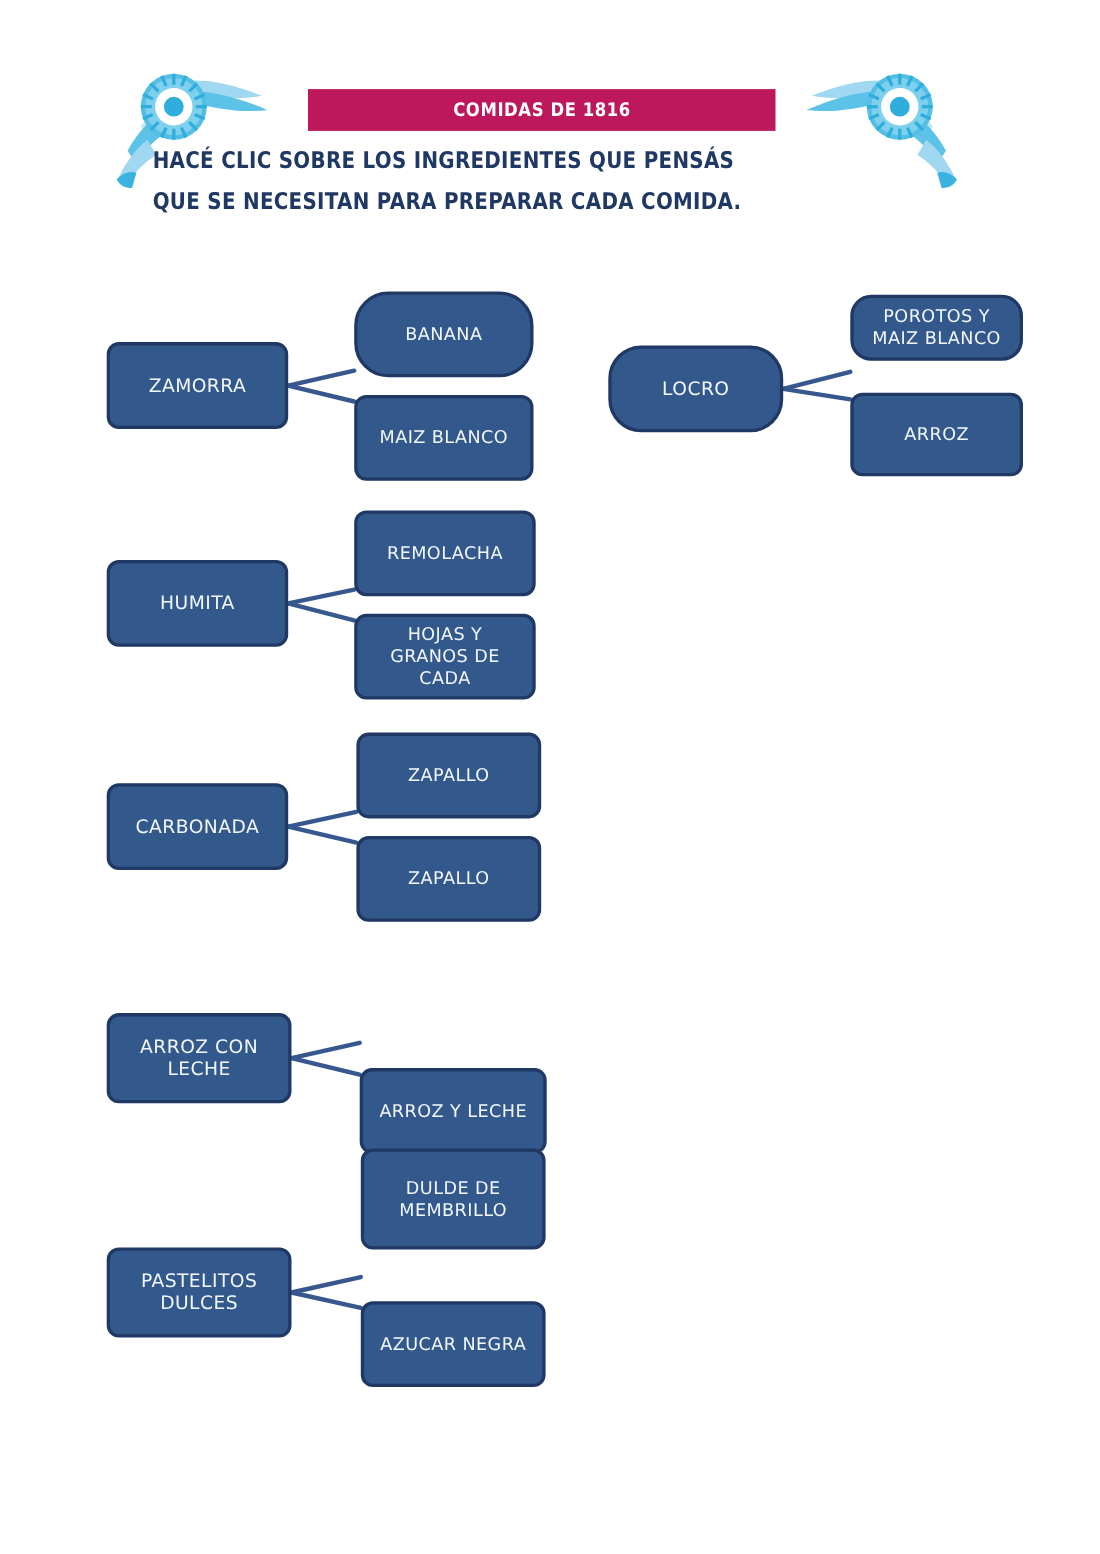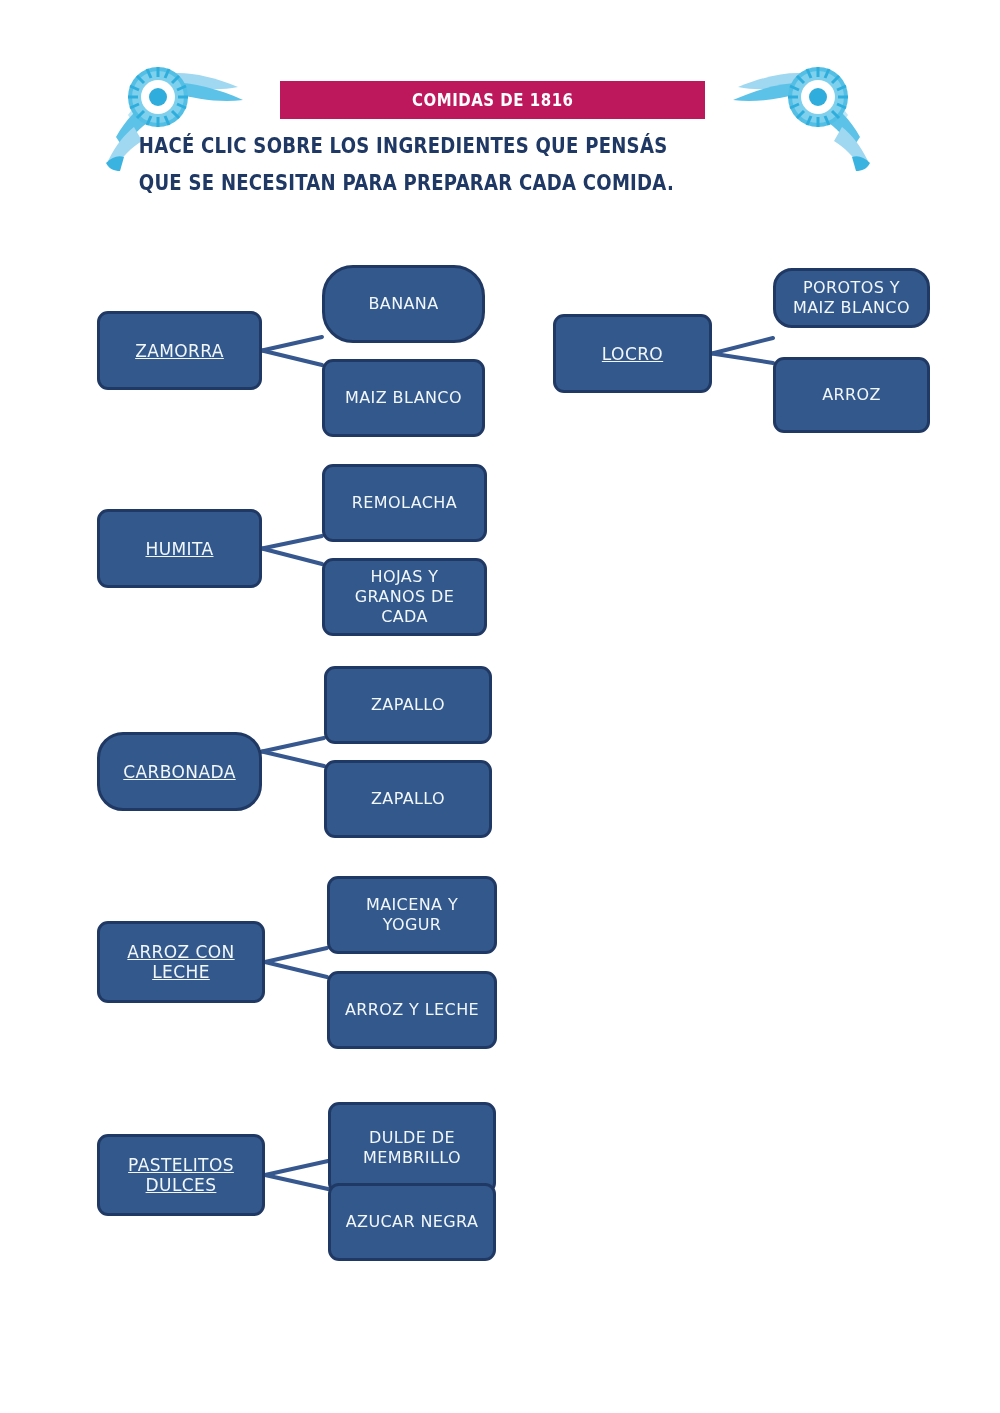--- a/index.html
+++ b/index.html
@@ -93,21 +93,21 @@
     justify-content: center;
     text-align: center;
     color: #F2F7FC;
     font-family: "DejaVu Sans", sans-serif;
     font-size: 16px;
     line-height: 20px;
     letter-spacing: 0.4px;
     padding: 2px 6px;
     cursor: pointer;
   }
-  .node.dish { font-size: 17px; text-decoration: underline; }
+  .node.dish { font-size: 17px; }
   .node .label { white-space: pre-line; display: block; }
 </style>
 </head>
 <body>
 
 <div id="header">
 
   <div class="cockade left">
     <svg viewBox="0 0 150 130" width="150" height="130" aria-hidden="true">
       <g>
@@ -223,52 +223,48 @@
       <span class="label">HUMITA</span>
     </div>
     <div class="node" style="left: 322px; top: 464px; width: 165px; height: 78px;">
       <span class="label">REMOLACHA</span>
     </div>
     <div class="node" style="left: 322px; top: 558px; width: 165px; height: 78px;">
       <span class="label">HOJAS Y
 GRANOS DE
 CADA</span>
     </div>
-    <div class="node dish" style="left: 97px; top: 732px; width: 165px; height: 79px; border-radius: 26px;">
+    <div class="node dish" style="left: 97px; top: 712px; width: 165px; height: 79px;">
       <span class="label">CARBONADA</span>
     </div>
     <div class="node" style="left: 324px; top: 666px; width: 168px; height: 78px;">
       <span class="label">ZAPALLO</span>
     </div>
     <div class="node" style="left: 324px; top: 760px; width: 168px; height: 78px;">
       <span class="label">ZAPALLO</span>
     </div>
     <div class="node dish" style="left: 97px; top: 921px; width: 168px; height: 82px;">
       <span class="label">ARROZ CON
 LECHE</span>
     </div>
-    <div class="node" style="left: 327px; top: 876px; width: 170px; height: 78px;">
-      <span class="label">MAICENA Y
-YOGUR</span>
-    </div>
     <div class="node" style="left: 327px; top: 971px; width: 170px; height: 78px;">
       <span class="label">ARROZ Y LECHE</span>
     </div>
     <div class="node dish" style="left: 97px; top: 1134px; width: 168px; height: 82px;">
       <span class="label">PASTELITOS
 DULCES</span>
     </div>
-    <div class="node" style="left: 328px; top: 1102px; width: 168px; height: 92px;">
+    <div class="node" style="left: 328px; top: 1044px; width: 168px; height: 92px;">
       <span class="label">DULDE DE
 MEMBRILLO</span>
     </div>
     <div class="node" style="left: 328px; top: 1183px; width: 168px; height: 78px;">
       <span class="label">AZUCAR NEGRA</span>
     </div>
-    <div class="node dish" style="left: 553px; top: 314px; width: 159px; height: 79px;">
+    <div class="node dish" style="left: 553px; top: 314px; width: 159px; height: 79px; border-radius: 30px;">
       <span class="label">LOCRO</span>
     </div>
     <div class="node" style="left: 773px; top: 268px; width: 157px; height: 60px; border-radius: 19px;">
       <span class="label">POROTOS Y
 MAIZ BLANCO</span>
     </div>
     <div class="node" style="left: 773px; top: 357px; width: 157px; height: 76px;">
       <span class="label">ARROZ</span>
     </div>
   </div>

